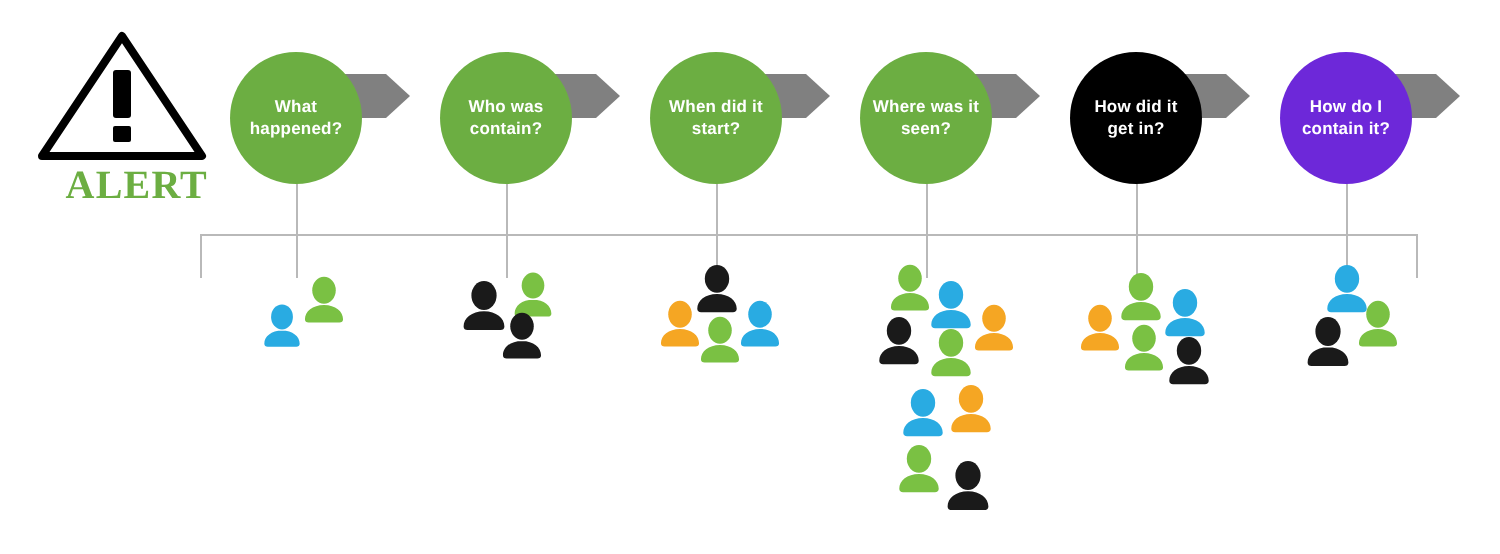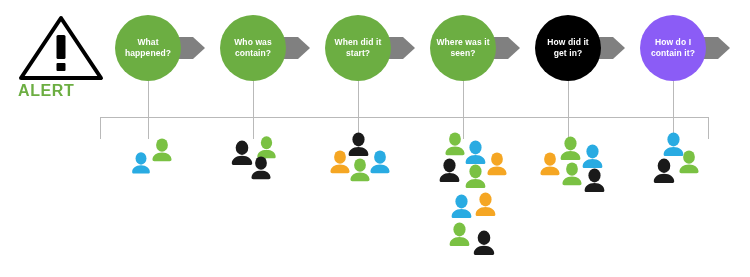--- a/index.html
+++ b/index.html
@@ -32,46 +32,47 @@
     left: 0;
     top: 0;
     width: 86px;
     height: 68px;
   }
   .alert-label {
     position: absolute;
     left: 0;
     top: 68px;
     width: 86px;
-    text-align: left;
-    font-size: 16px;
+    text-align: right;
+    font-size: 20px;
     font-weight: bold;
     letter-spacing: 0.6px;
     color: #6cae42;
+    font-family: Liberation Serif, serif;
   }
 
   
   .step {
     position: absolute;
     top: 15px;
     width: 66px;
     height: 66px;
   }
   .step-arrow {
     position: absolute;
     left: 52px;
     top: 20px;
     width: 38px;
     height: 26px;
     z-index: 1;
   }
   .step-circle {
     position: absolute;
     left: 0;
-    top: 0;
+    top: 11px;
     width: 66px;
     height: 66px;
     border-radius: 50%;
     background: #6cae42;
     z-index: 2;
     display: flex;
     align-items: center;
     justify-content: center;
     text-align: center;
     box-sizing: border-box;
@@ -180,21 +181,21 @@
         </svg>
         <div class="step-circle" style="background: #000000;">
           <span class="step-label" style="color: rgb(255, 255, 255);">How did it get in?</span>
         </div>
       </div>
       <div class="stem" style="left: 568px; top: 79px; height: 60px; background: rgb(185, 185, 185);"></div>
       <div class="step" style="left: 640px;">
         <svg class="step-arrow" viewBox="0 0 38 26">
           <path d="M0 2 L26 2 L38 13 L26 24 L0 24 Z" fill="#808080"></path>
         </svg>
-        <div class="step-circle" style="background: #8b5cf6;">
+        <div class="step-circle" style="background: #6d28d9;">
           <span class="step-label" style="color: rgb(255, 255, 255);">How do I contain it?</span>
         </div>
       </div>
       <div class="stem" style="left: 673px; top: 79px; height: 60px; background: rgb(185, 185, 185);"></div>
       <div class="cluster" style="left: 112px; top: 128px; width: 90px; height: 140px;">
         <div class="person" style="left: 16px; top: 22px;">
           <svg viewBox="0 0 40 40" width="26" height="26">
             <g fill="#29abe2">
               <ellipse cx="20" cy="13" rx="8.4" ry="9.6"></ellipse>
               <path d="M20 23.5c-8.2 0-13.6 4.6-13.6 10.2 0 1.6 1 2.3 2.6 2.3h22c1.6 0 2.6-.7 2.6-2.3 0-5.6-5.4-10.2-13.6-10.2z"></path>

